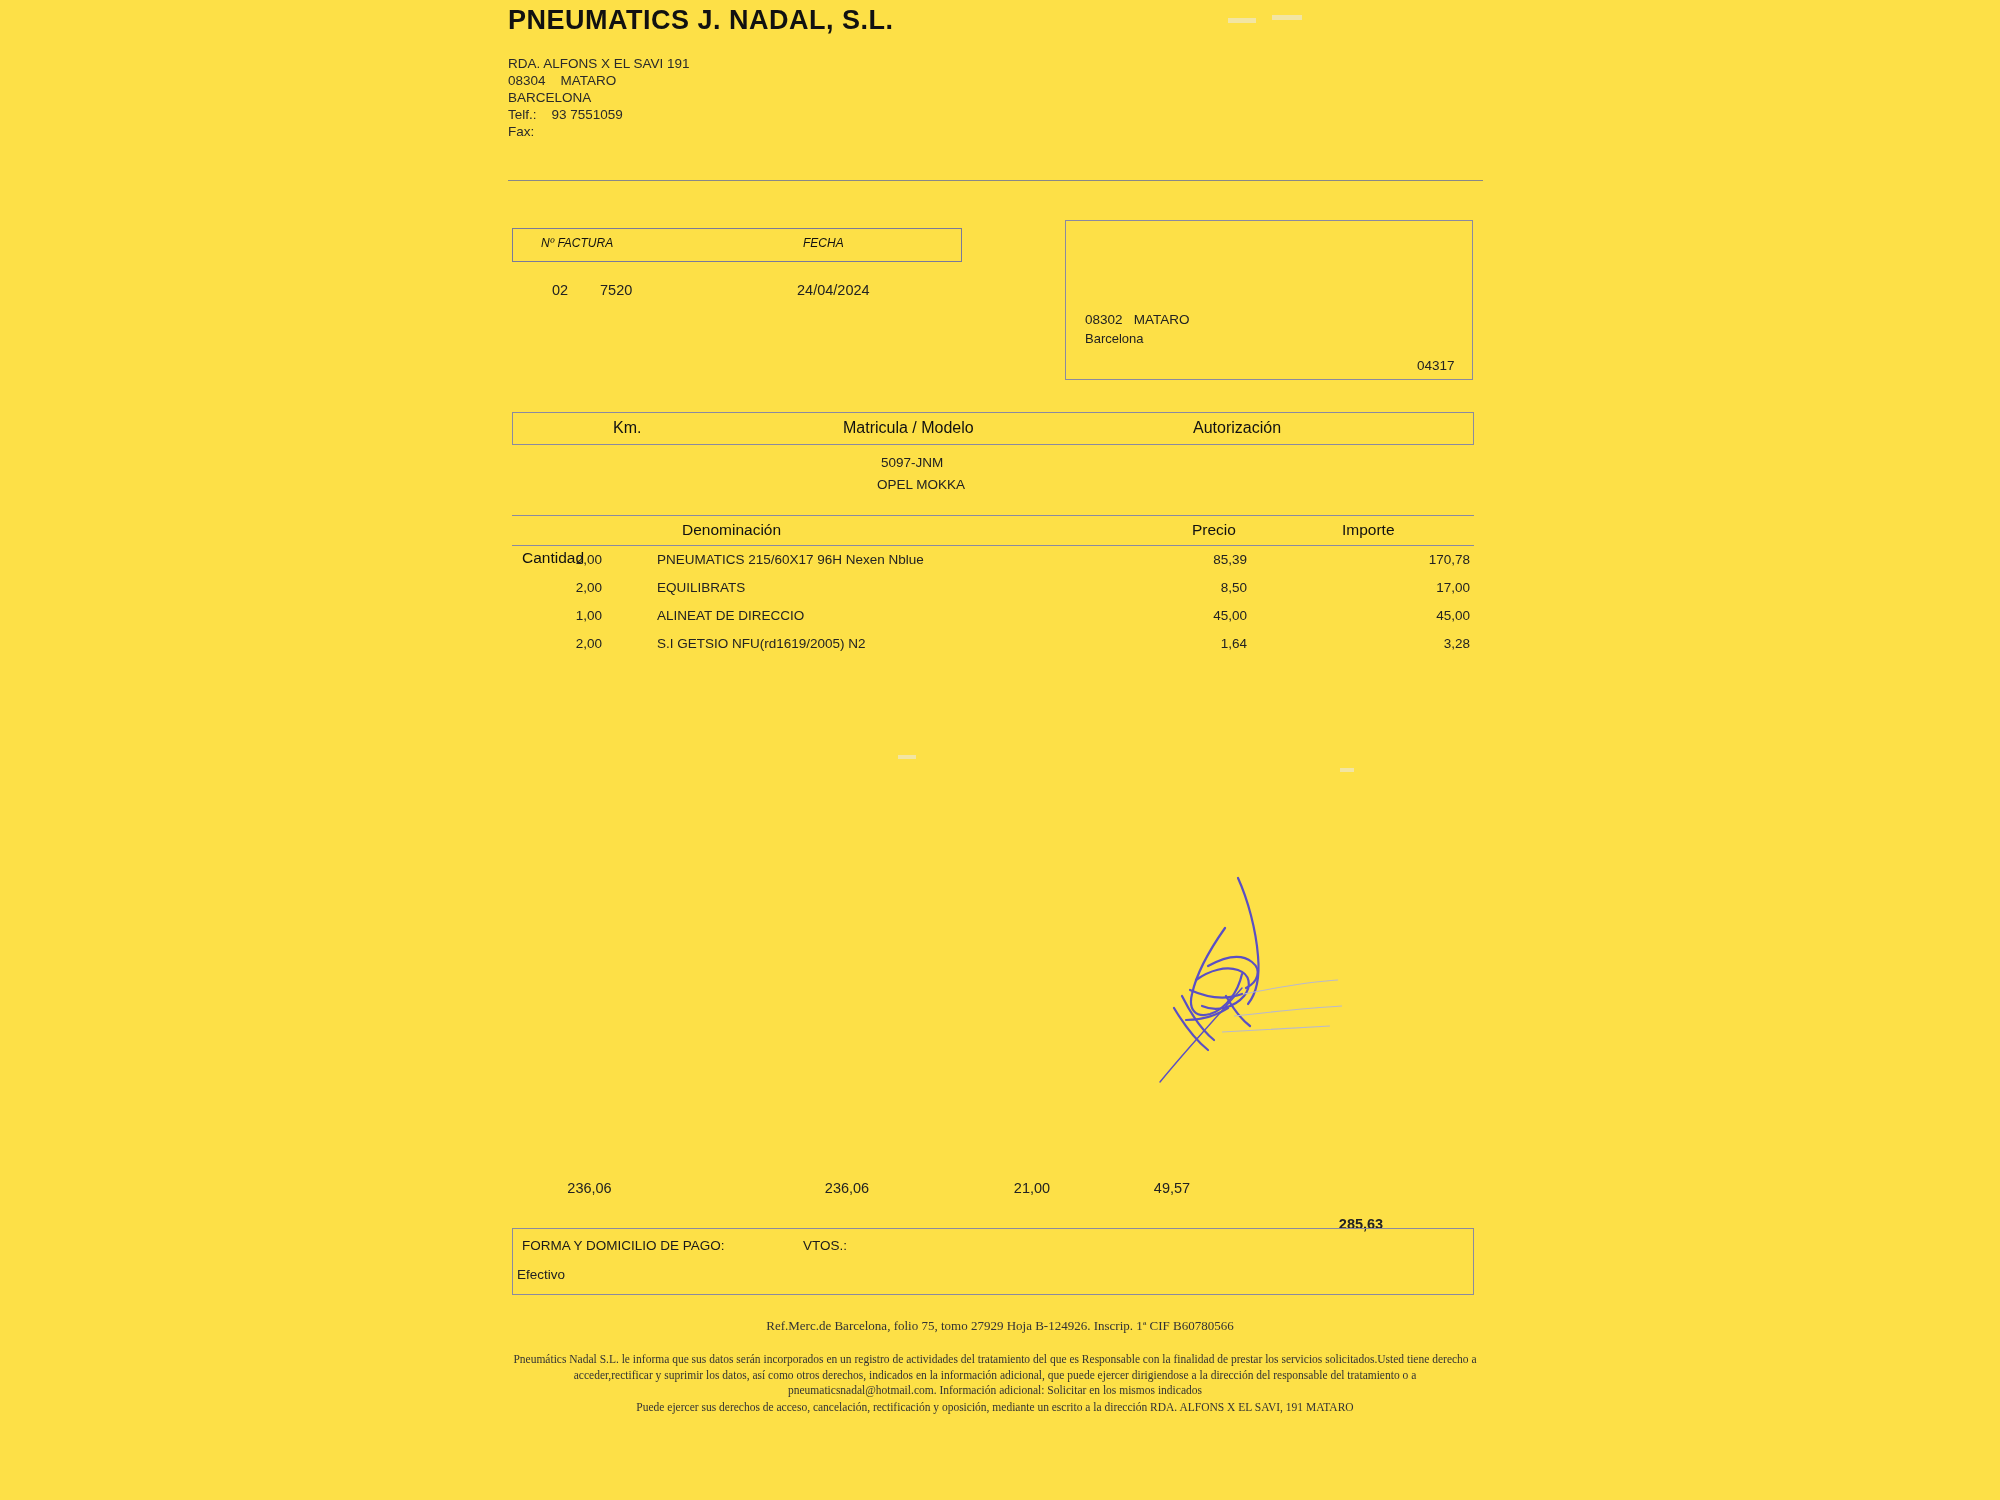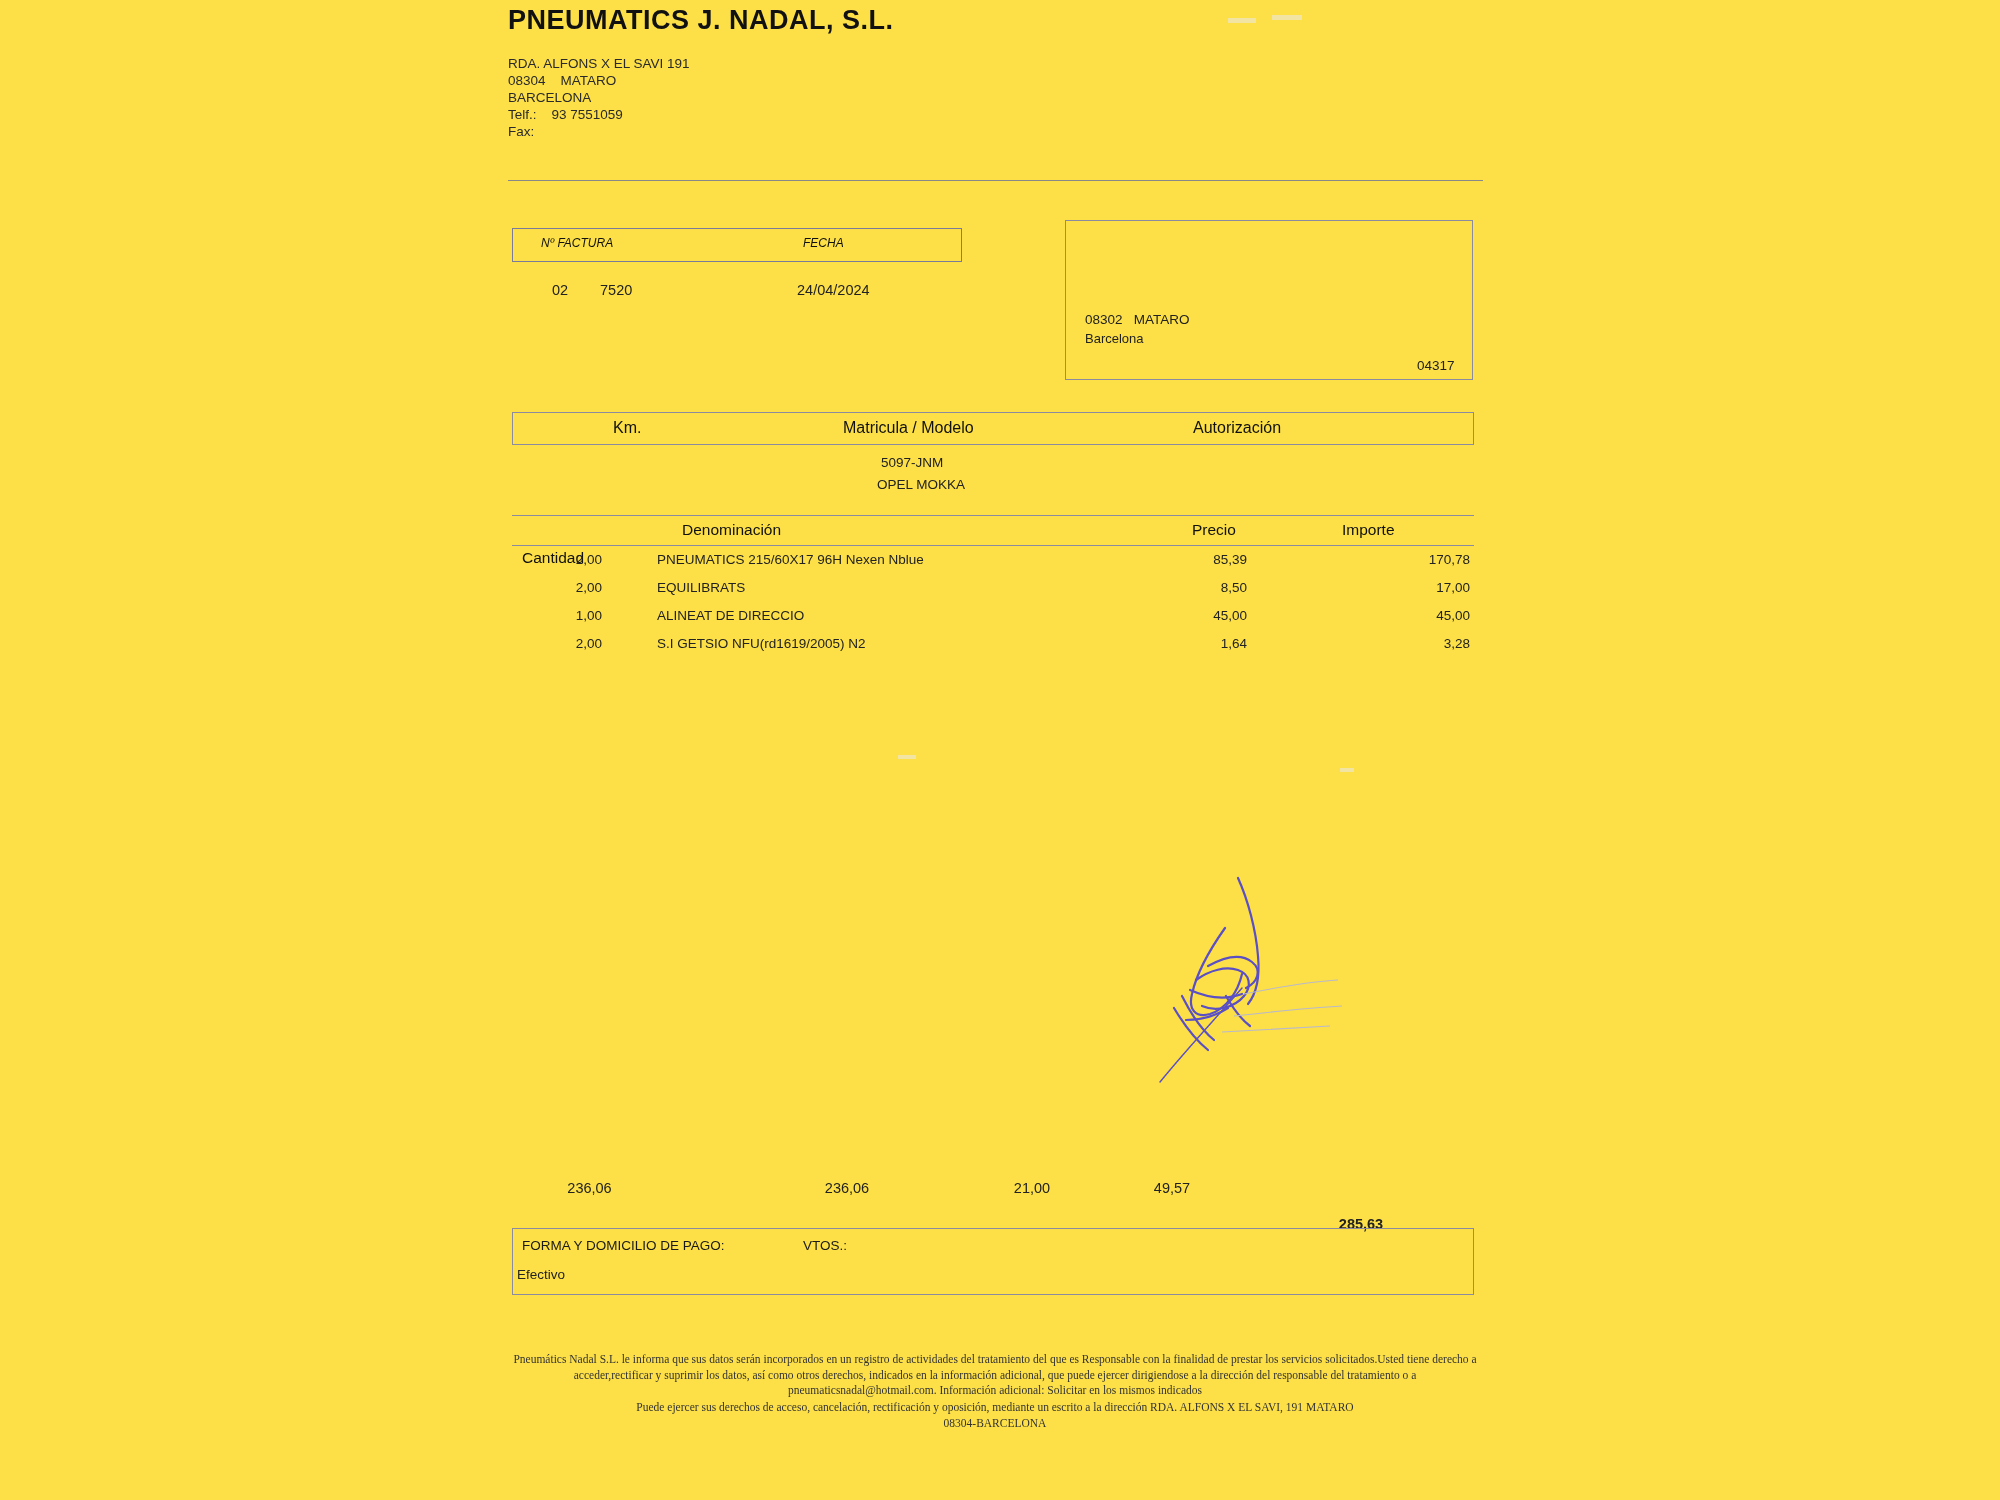--- a/index.html
+++ b/index.html
@@ -415,22 +415,22 @@
   <div class="totals-vals tv-base">236,06</div>
   <div class="totals-vals tv-iva">21,00</div>
   <div class="totals-vals tv-impiva">49,57</div>
   <div class="totals-vals tv-total">285,63</div>
 
   <div class="payment-box"></div>
   <div class="pay-label">FORMA Y DOMICILIO DE PAGO:</div>
   <div class="pay-vtos">VTOS.:</div>
   <div class="pay-value">Efectivo</div>
 
+  <div class="registry">Ref.Merc.de Barcelona, folio 75, tomo 27929 Hoja B-124926. Inscrip. 1ª CIF B60780566</div>
   <div class="legal">
     <span>Pneumátics Nadal S.L. le informa que sus datos serán incorporados en un registro de actividades del tratamiento del que es Responsable con la finalidad de</span>
     <span>prestar los servicios solicitados.Usted tiene derecho a acceder,rectificar y suprimir los datos, así como otros derechos, indicados en la información adicional,</span>
     <span>que puede ejercer dirigiendose a la dirección del responsable del tratamiento o a pneumaticsnadal@hotmail.com. Información adicional: Solicitar en los</span>
     <span>mismos indicados</span>
     <span class="last">Puede ejercer sus derechos de acceso, cancelación, rectificación y oposición, mediante un escrito a la dirección RDA. ALFONS X EL SAVI, 191 MATARO</span>
-    <span class="last">08304-BARCELONA</span>
   </div>
 
 </div>
 
 </body></html>

